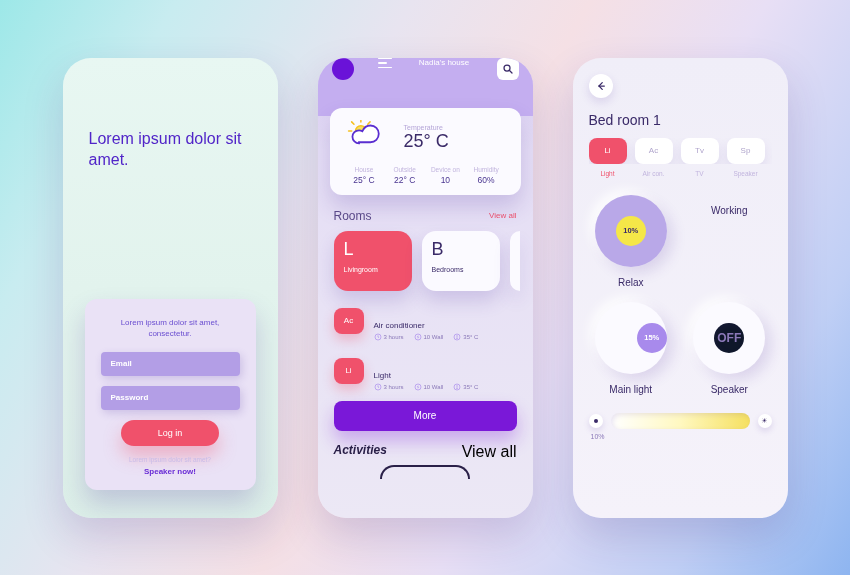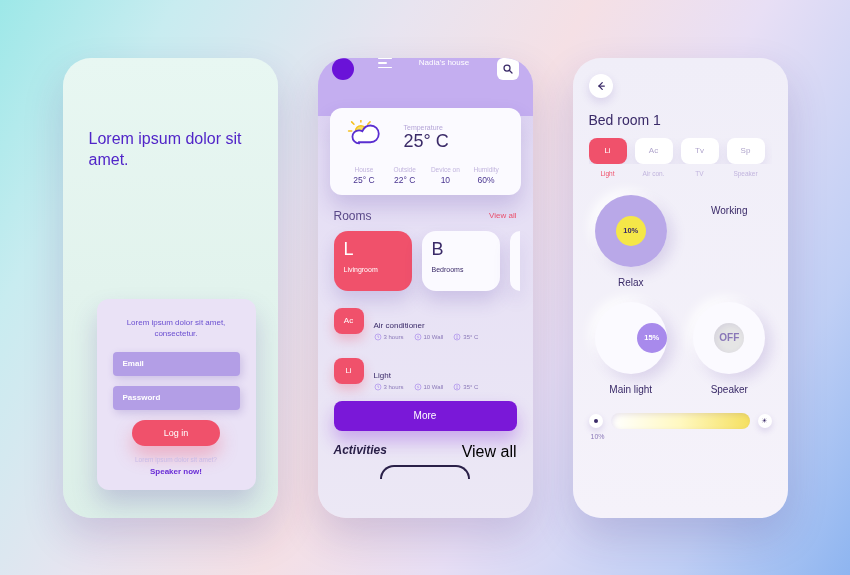--- a/index.html
+++ b/index.html
@@ -11,21 +11,21 @@
   }
   .phone {
     width: 215px; height: 460px; border-radius: 28px; position: relative;
     overflow: hidden;
     box-shadow: 0 18px 40px rgba(60,40,120,.18);
   }
   
   .s1 { background: linear-gradient(180deg,#e8f7f2 0%, #dcefe8 100%); padding: 70px 26px 0; }
   .s1 .headline { color:#5125c8; font-size:16px; font-weight:400; line-height:1.35; }
   .login-card {
-    position:absolute; bottom:28px; left:34px; right:22px;
+    position:absolute; bottom:28px; left:22px; right:22px;
     background:#eae2f6; border-radius:12px; padding:18px 16px 14px;
     box-shadow: 0 14px 26px rgba(80,50,160,.22);
   }
   .login-card .sub { font-size:8px; color:#6a4ed0; text-align:center; margin-bottom:12px; line-height:1.4; }
   .field {
     background:#b39ee6; border-radius:4px; height:24px; margin-bottom:10px;
     display:flex; align-items:center; padding:0 10px; font-size:8px; color:#fff;
     box-shadow: 2px 3px 8px rgba(80,50,160,.2);
     font-weight: bold;
   }
@@ -108,21 +108,21 @@
   }
   .dial .inner { width:30px; height:30px; border-radius:50%; display:flex; align-items:center; justify-content:center; font-size:7.5px; font-weight:600; }
   .dial-wrap .lbl { font-size:10px; color:#3a2a68; margin-top:10px; }
   .d1 { background:conic-gradient(#b9a8e8 0 36deg, #b9a8e8 36deg 360deg); }
   .d1 .inner { background:#f5e748; color:#3a2a68; }
   .d2 { background:#fbfaff; }
   .d2 .inner { background:#1fd8e8; color:#fff; }
   .d3 { background:#fbfaff;justify-content:flex-end; }
   .d3 .inner { background:#a88aec; color:#fff; }
   .d4 { background:#fbfaff; }
-  .d4 .inner { background:#e5e5e5; color:#8a78b8; box-shadow:inset 2px 2px 6px rgba(80,50,160,.1); font-size:10px; }
+  .d4 .inner { background:#0f172a; color:#8a78b8; box-shadow:inset 2px 2px 6px rgba(80,50,160,.1); font-size:12px; }
   .slider-row { display:flex; align-items:center; gap:8px; margin-top:18px; }
   .end { width:14px; height:14px; border-radius:50%; background:#fff; box-shadow:0 3px 6px rgba(80,50,160,.15); display:flex; align-items:center; justify-content:center; font-size:7px; }
   .end.left::after { content:''; width:4px; height:4px; border-radius:50%; background:#3a2a68; }
   .track { flex:1; height:16px; border-radius:9px; background:linear-gradient(90deg,#fff 0%,#fff8c0 50%,#f5e060 100%); box-shadow:inset 2px 2px 5px rgba(80,50,160,.12); }
   .slider-val { font-size:7px; color:#8a78b8; margin-top:4px; margin-left:2px; }
   .sun { color:#3a2a68; }
 </style>
 </head>
 <body>
 

